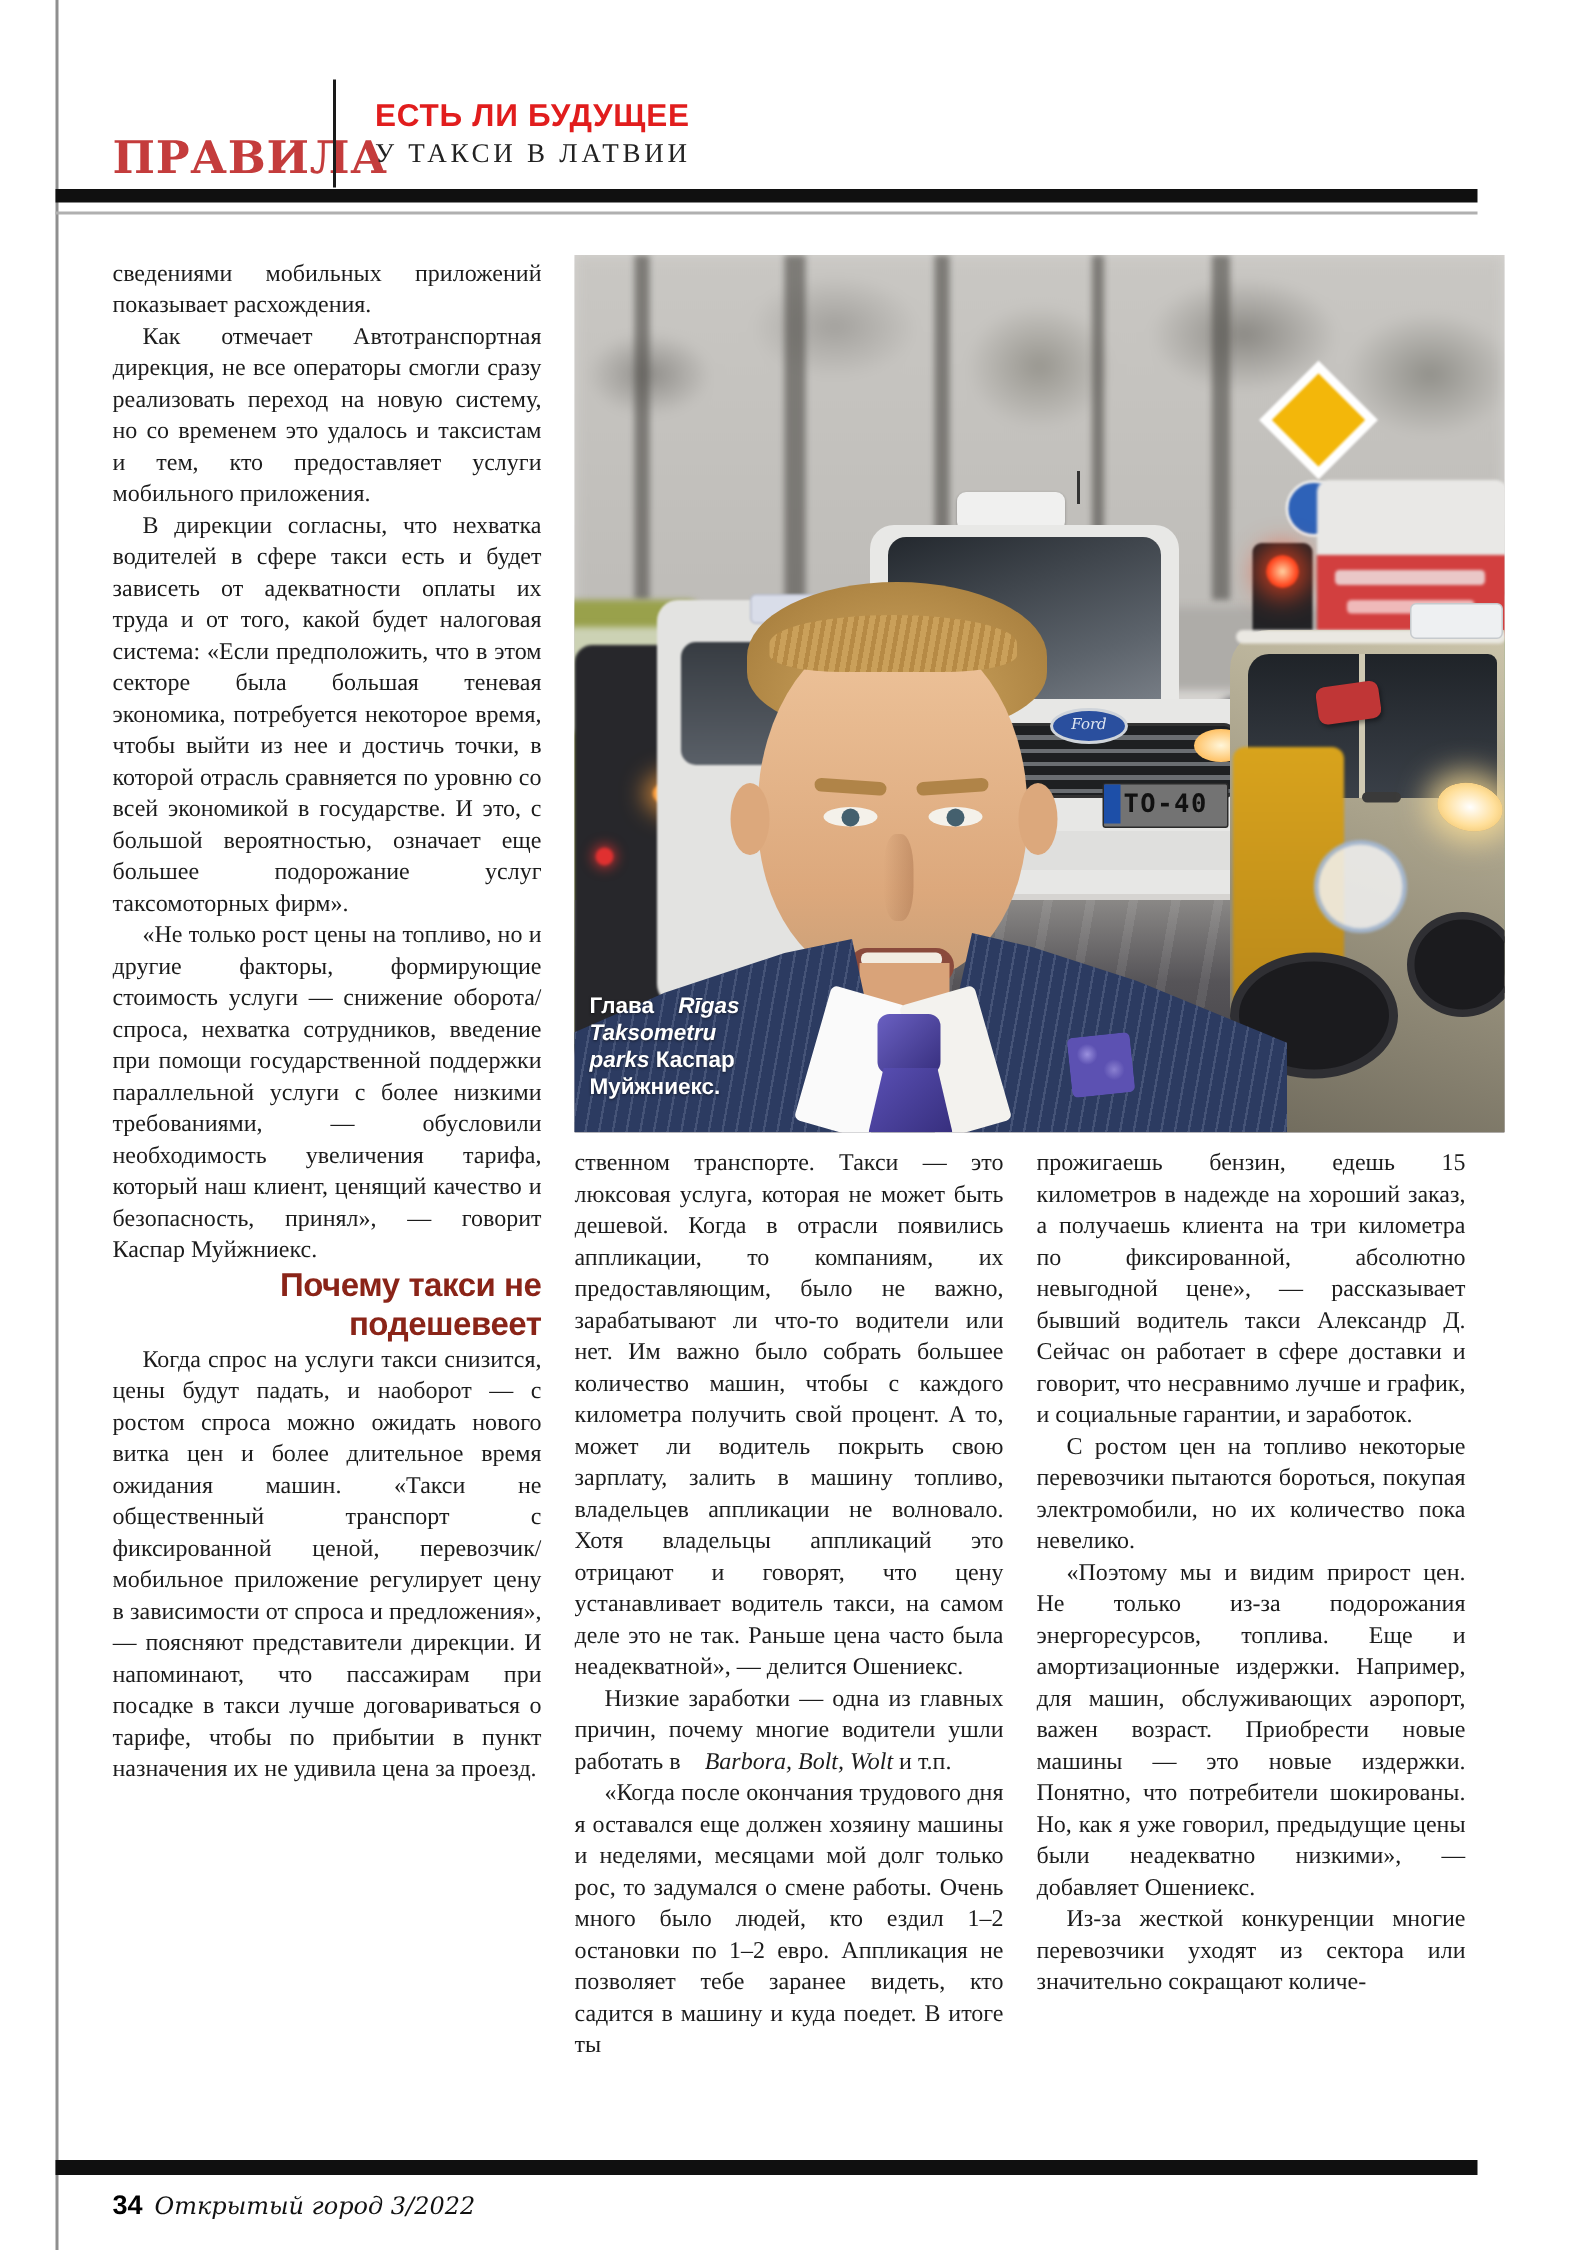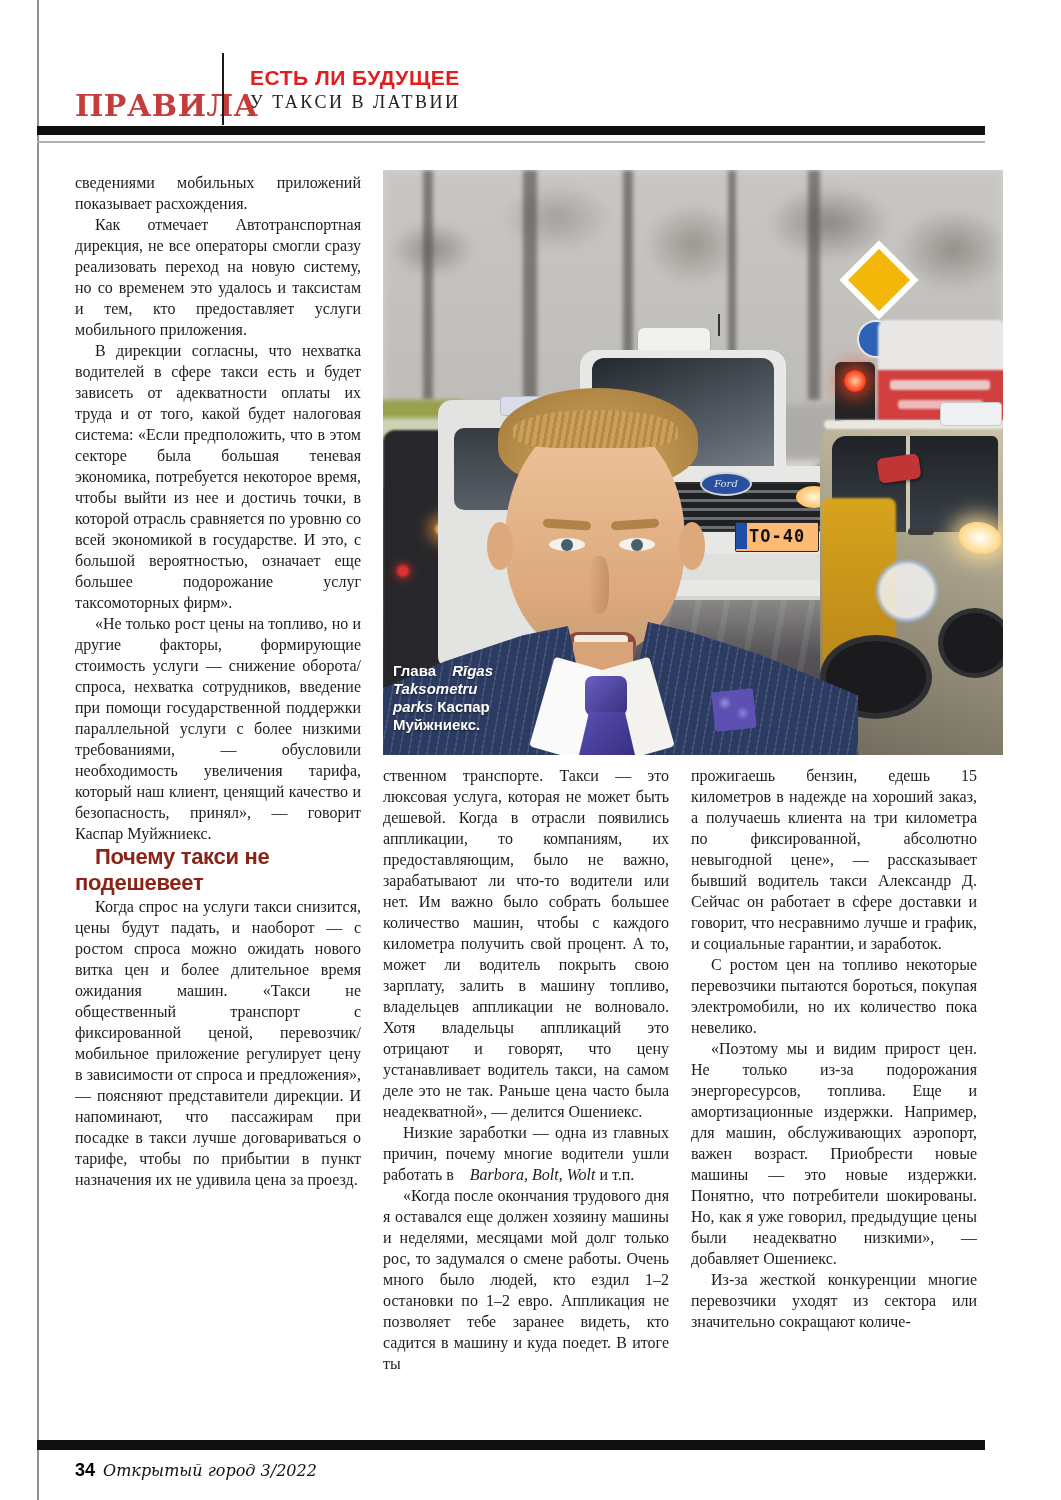--- a/index.html
+++ b/index.html
@@ -22,21 +22,21 @@
   .bar-bottom{top:1440px;height:10px;}
   .footer{left:75px;top:1460px;font-size:16px;}
   .footer .pn{font-family:"Liberation Sans",sans-serif;font-weight:bold;font-size:18px;color:#000;}
   .footer .issue{font-family:"DejaVu Serif",serif;font-style:italic;font-size:16px;color:#111;margin-left:8px;}
 
   
   .col{position:absolute;width:286px;text-align:justify;font-size:16px;line-height:21px;overflow:hidden;}
   .col p{margin:0;text-indent:20px;}
   .col p.noindent{text-indent:0;}
   .subhead{font-family:"Liberation Sans",sans-serif;font-weight:bold;font-size:22px;line-height:26px;
-           letter-spacing:-.3px;color:#8a2418;margin:12px 0 8px;text-indent:0;text-align:left;}
+           letter-spacing:-.3px;color:#8a2418;margin:12px 0 8px;text-indent:0;text-align:right;}
   .it{font-style:italic;margin-left:12px;}
   #col1{left:75px;top:172px;height:1248px;}
   #col2{left:383px;top:765px;height:655px;}
   #col3{left:691px;top:765px;height:655px;}
 
   
   .photo{left:383px;top:170px;width:620px;height:585px;overflow:hidden;background:#d6d4d1;}
   .photo div{position:absolute;}
   .ph-trees{left:0;top:0;width:620px;height:265px;filter:blur(4px);
     background:
@@ -106,21 +106,21 @@
   .ford .cabin{left:22px;top:30px;width:206px;height:128px;background:#e8e8e6;border-radius:16px 16px 0 0;}
   .ford .glass{left:12px;top:8px;width:182px;height:114px;background:linear-gradient(160deg,#23282e,#5c636b 70%,#7a8088);border-radius:12px 12px 0 0;}
   .ford .body{left:8px;top:146px;width:268px;height:130px;background:#e7e7e5;border-radius:10px;}
   .ford .grille{left:72px;top:162px;width:190px;height:46px;border:2px solid #333;border-radius:8px;
       background:repeating-linear-gradient(#1e2022 0 6px,#6a6e72 6px 9px);}
   .ford .oval{left:142px;top:152px;width:48px;height:20px;border-radius:50%;background:#2a4f9e;border:2px solid #cfd4da;
       color:#dfe6f2;font-family:"DejaVu Serif",serif;font-style:italic;font-size:10px;text-align:center;line-height:19px;}
   .ford .hl-l{left:16px;top:164px;width:54px;height:26px;border-radius:50%;
       background:radial-gradient(#fff6da,#ffc266 65%,#d89a3a);box-shadow:0 0 14px 4px rgba(255,200,110,.7);}
   .ford .hl-r{left:238px;top:166px;width:36px;height:22px;border-radius:50%;background:radial-gradient(#fff6da,#ffc266 70%);}
-  .ford .plate{left:177px;top:202px;width:82px;height:28px;background:#fdba74;border:1px solid #2a2a2a;border-radius:2px;}
+  .ford .plate{left:177px;top:202px;width:82px;height:28px;background:#737373;border:1px solid #2a2a2a;border-radius:2px;}
   .ford .plate .eu{left:0;top:0;width:11px;height:26px;background:#1d4fa8;}
   .ford .plate .num{left:13px;top:3px;font-family:"DejaVu Sans Mono",monospace;font-weight:bold;
       font-size:17px;letter-spacing:1px;color:#111;}
   .ford .bumper{left:12px;top:234px;width:260px;height:26px;background:#dfdfdd;border-radius:6px;}
   
   .taxi-s{left:437px;top:240px;width:190px;height:345px;}
   .taxi-s .body{left:0;top:10px;width:190px;height:335px;border-radius:26px 8px 0 0;
       background:linear-gradient(200deg,#cdc6ac,#a8a18a 40%,#8a8472 72%,#6f6a5c);}
   .taxi-s .snow{left:4px;top:10px;width:180px;height:9px;background:#eae8e2;border-radius:8px;filter:blur(1px);}
   .taxi-s .roofsign{left:120px;top:-8px;width:60px;height:22px;background:#eef0f2;border-radius:4px;border:1px solid #c6cacd;}

